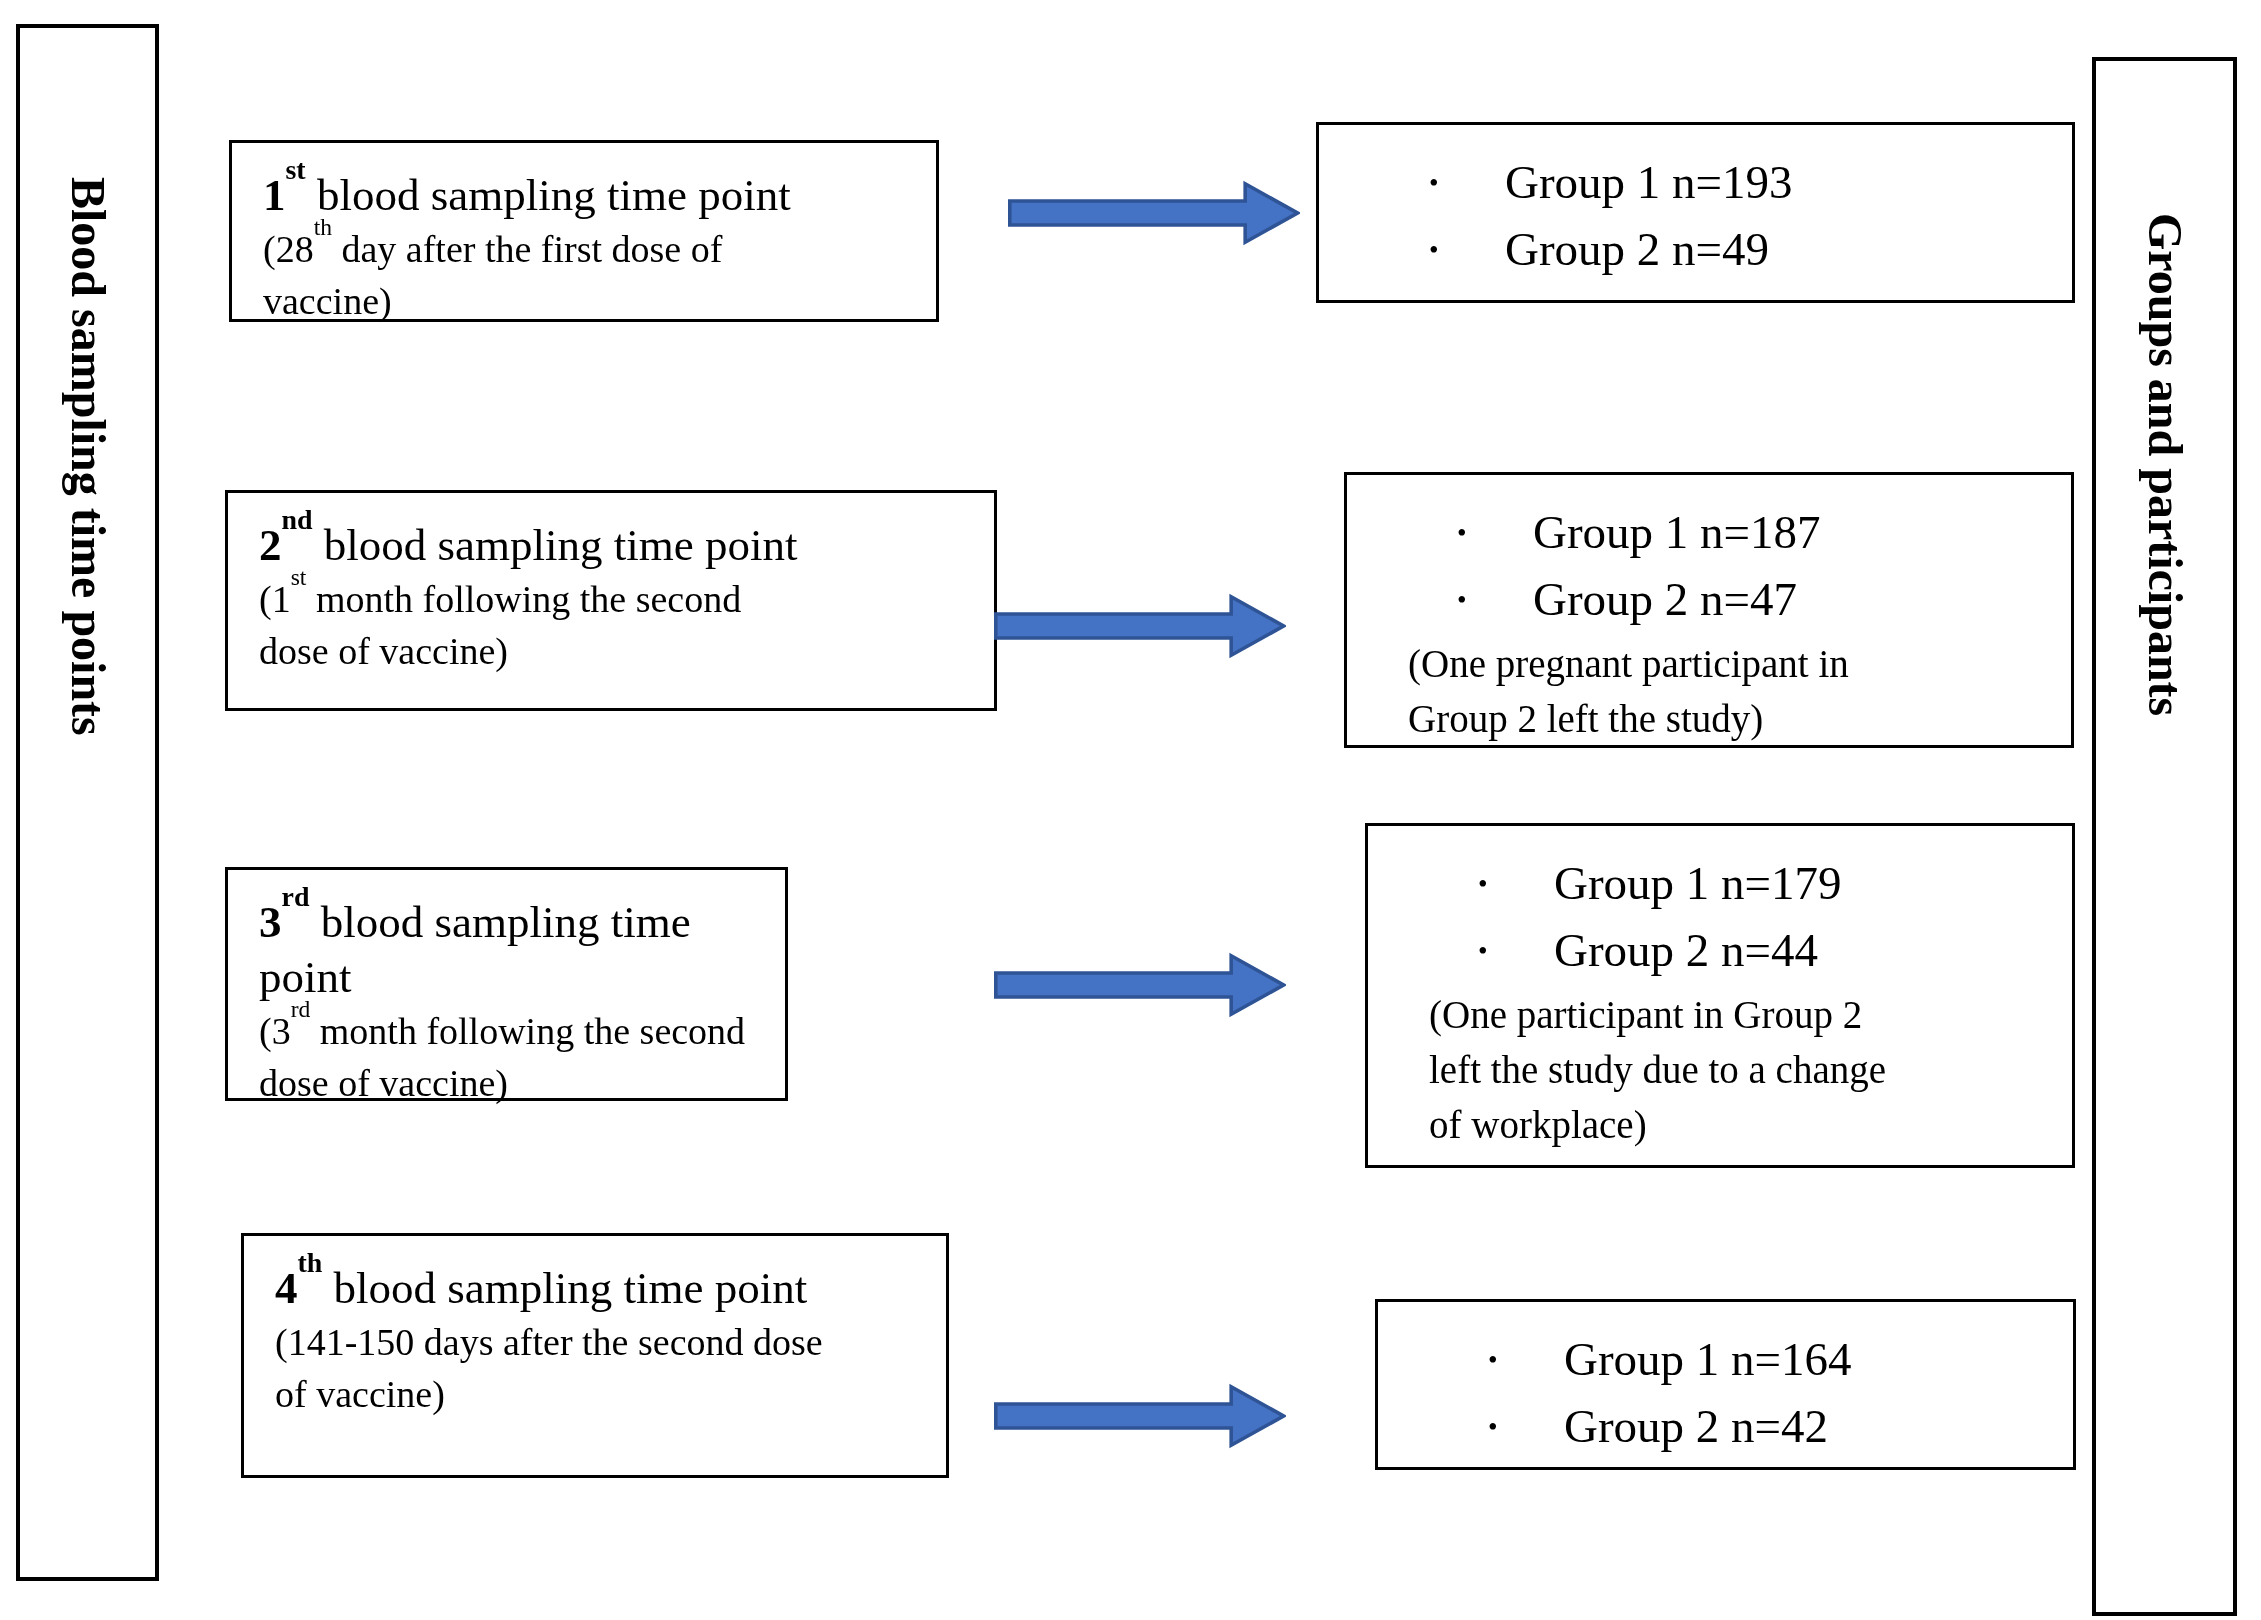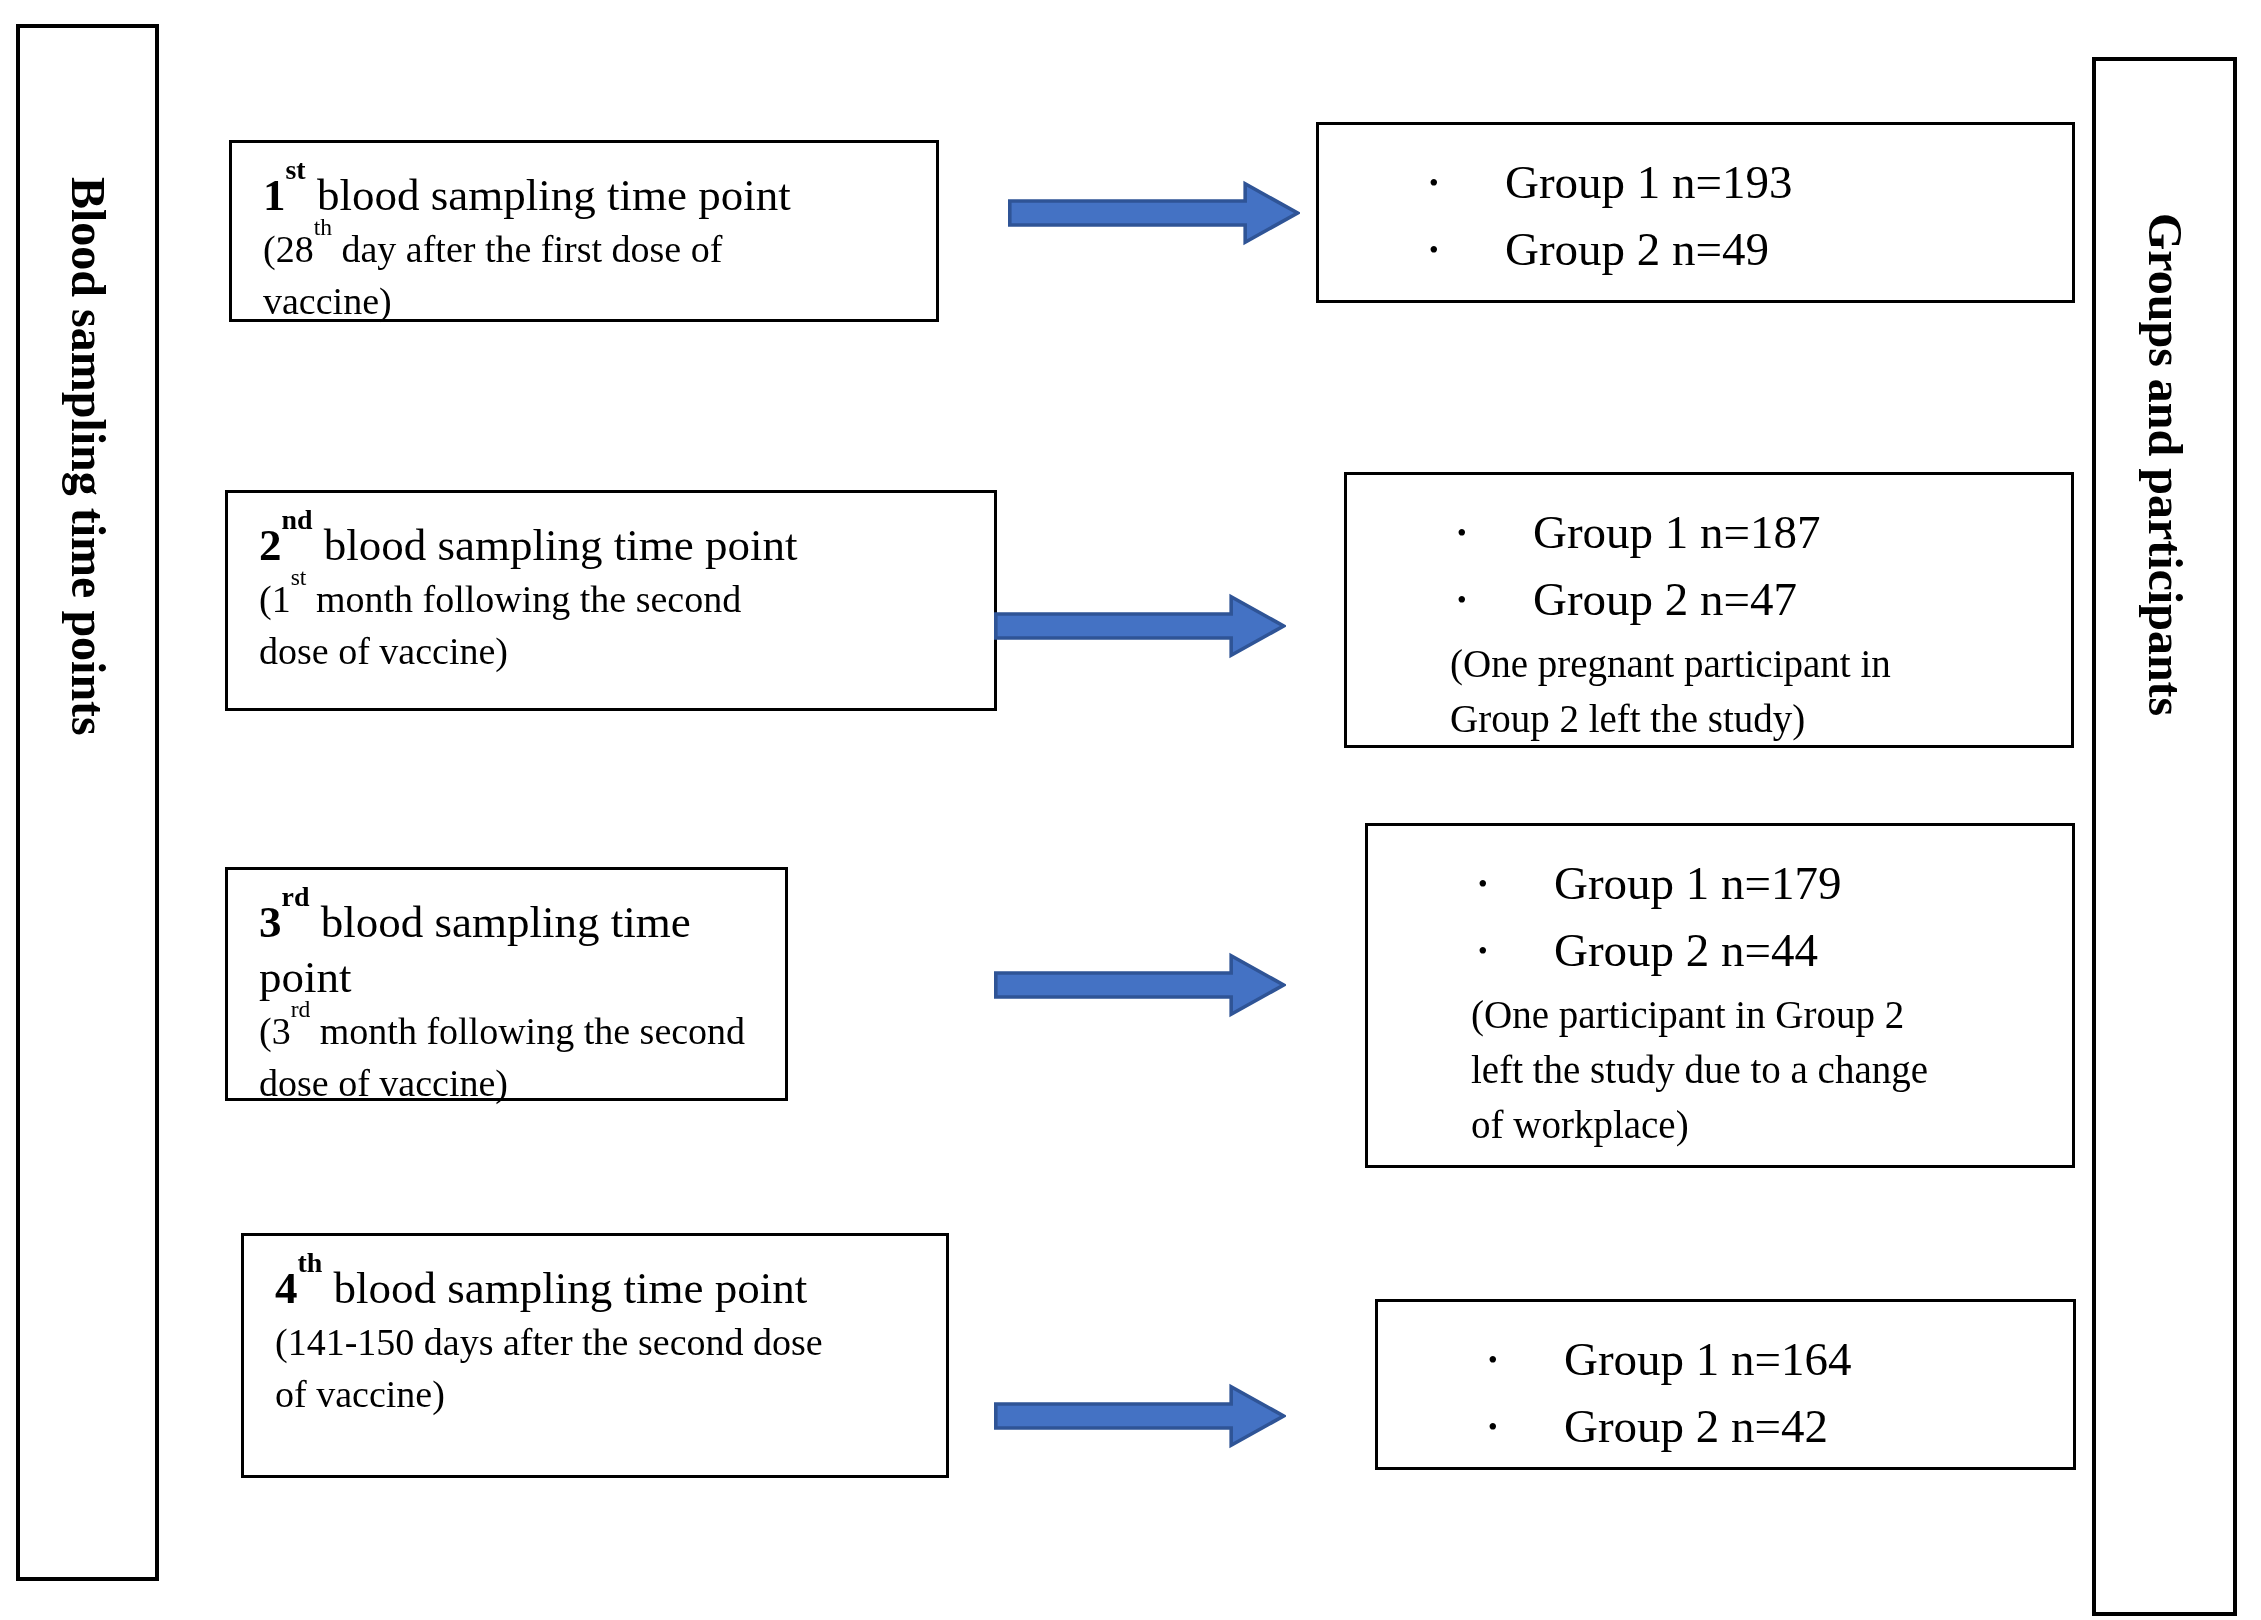--- a/index.html
+++ b/index.html
@@ -41,21 +41,21 @@
   sup.s { font-size:0.62em; line-height:0; position:relative; top:-0.55em; }
 
   
   .gr { padding-top:27.4px; font-size:47px; }
   #gr1 { left:1316px; top:122px;  width:759px; height:181px; }
   #gr2 { left:1344px; top:472px;  width:730px; height:276px; }
   #gr3 { left:1365px; top:823px; width:710px; height:345px; }
   #gr4 { left:1375px; top:1299px; width:701px; height:171px; }
   .bullet-row { display:flex; align-items:baseline; padding-left:110px; line-height:60px; }
   .bullet-glyph { flex:none; width:76px; font-size:27.4px; position:relative; top:-6px; }
-  .note { font-size:39px; line-height:55px; padding-left:103px; }
+  .note { font-size:39px; line-height:55px; padding-left:61px; }
 
   
   .arrow { position:absolute; width:292px; height:66px; display:block; }
   #arrow1 { left:1008px; top:180px;  }
   #arrow2 { left:994px; top:593px;  }
   #arrow3 { left:994px; top:952px; }
   #arrow4 { left:994px; top:1383px; }
   .arrow polygon { stroke:#2F5496; stroke-width:6px; stroke-linejoin:miter; }
 </style>
 </head>

